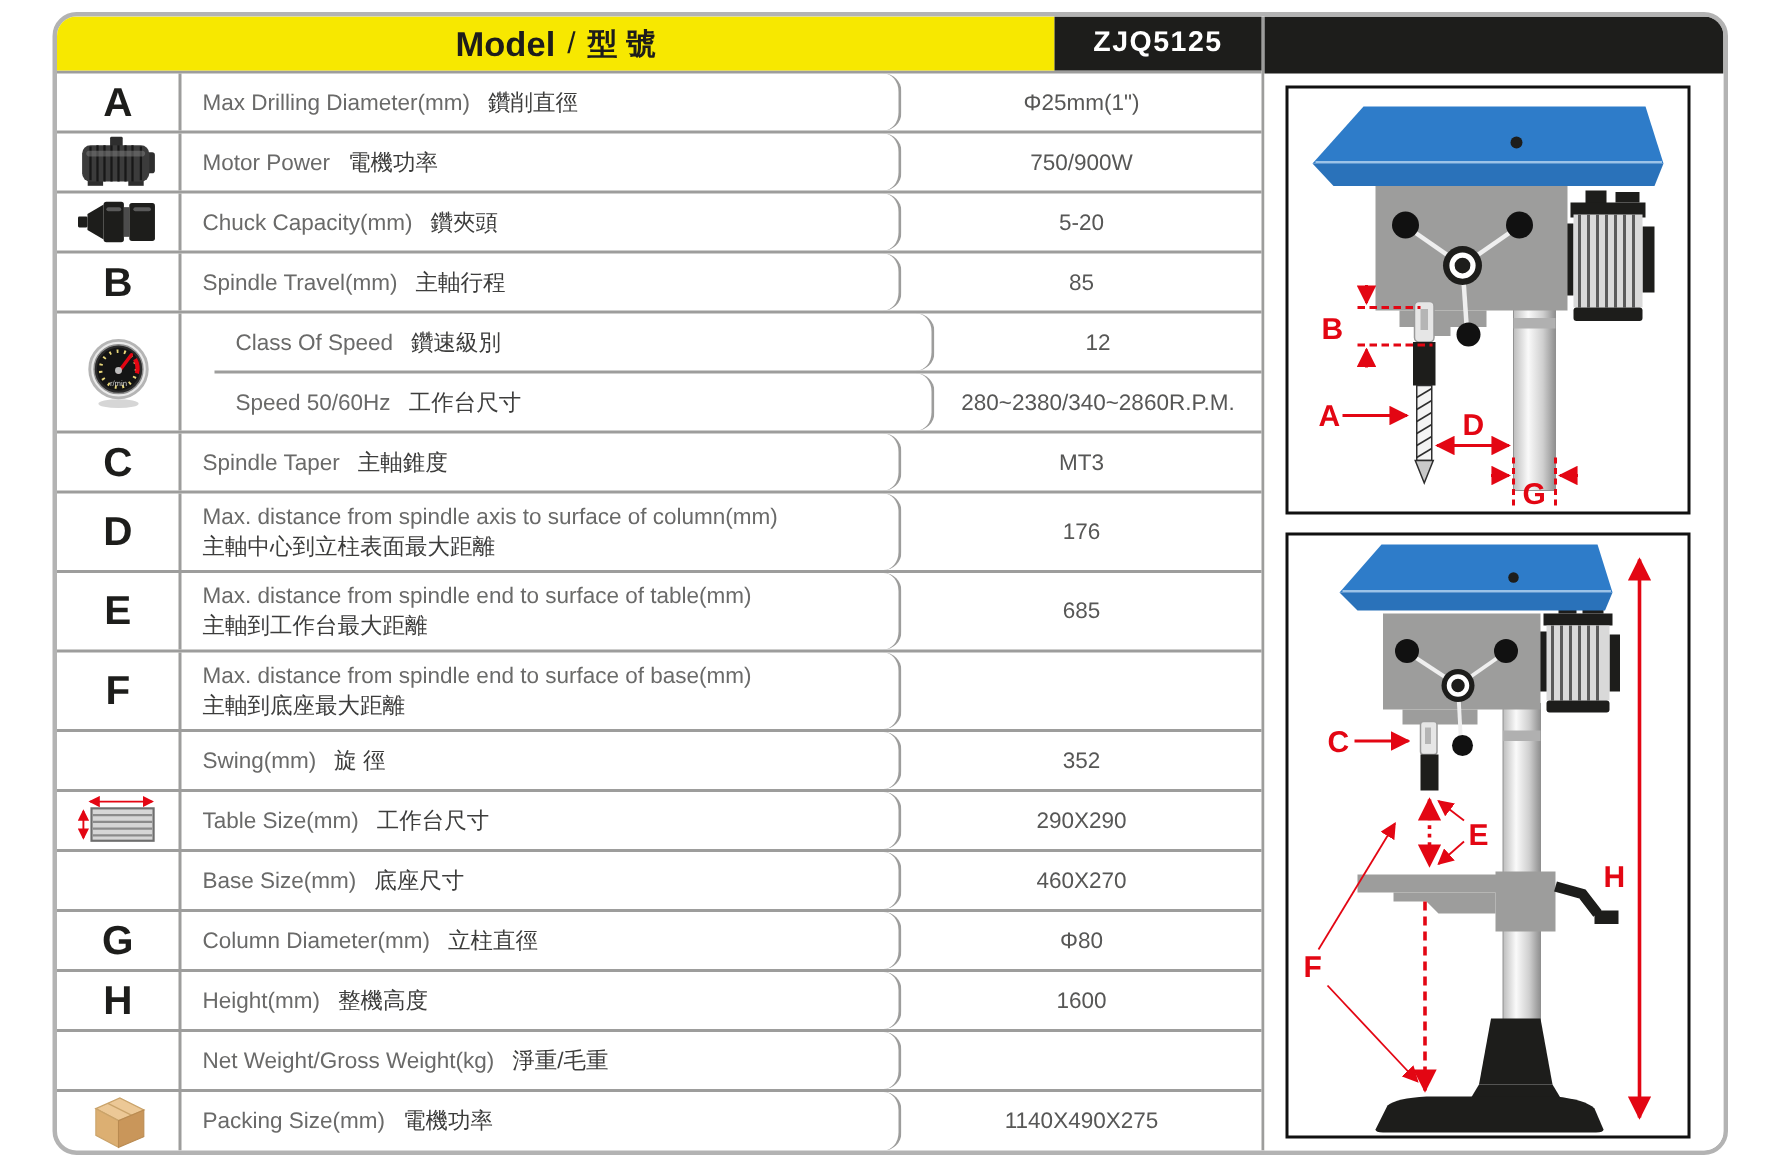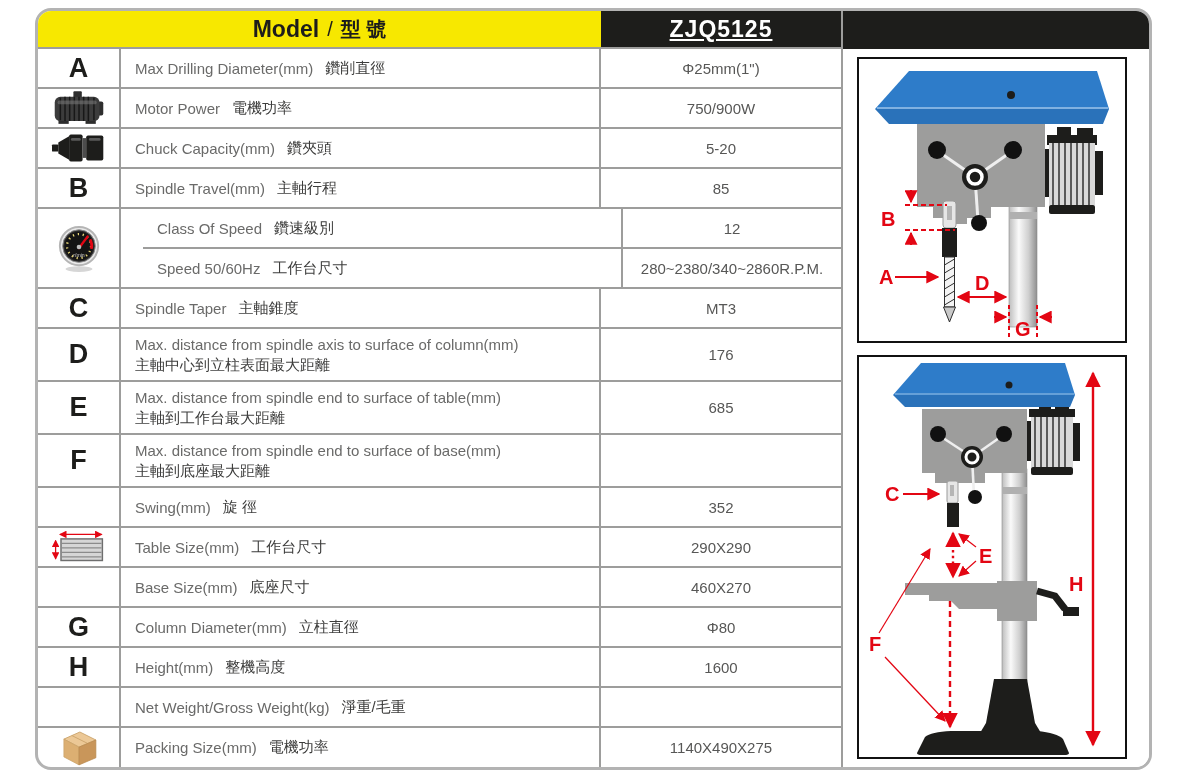--- a/index.html
+++ b/index.html
@@ -9,33 +9,33 @@
   .frame {
     position:absolute; left:35px; top:8px; width:1117px; height:762px;
     border:3px solid #b3b3b3; border-radius:16px; overflow:hidden;
     display:flex; background:#fff;
   }
 
   
   .left-table { width:805px; display:flex; flex-direction:column; border-right:2px solid #9d9d9c; }
 
   .header-row { height:38px; display:flex; border-bottom:2px solid #9d9d9c; flex:none; }
-  .header-model { width:563px; background:#f7e800; display:flex; align-items:center; justify-content:center; gap:8px; }
+  .header-model { width:665px; background:#f7e800; display:flex; align-items:center; justify-content:center; gap:8px; }
   .header-model .en { font-size:23px; font-weight:bold; color:#1d1d1b; }
   .header-model .sep { font-size:20px; color:#1d1d1b; }
   .header-model .zh { font-size:20px; font-weight:bold; color:#1d1d1b; }
-  .header-value { flex:1; background:#1d1d1b; color:#fff; font-size:23px; font-weight:bold;
-    display:flex; align-items:center; justify-content:center; letter-spacing:1px;text-decoration:underline; }
+  .header-value { flex:1; background:#1d1d1b; color:#fff; font-size:19px; font-weight:bold;
+    display:flex; align-items:center; justify-content:center; letter-spacing:1px; }
 
   .row { height:40px; display:flex; border-bottom:2px solid #9d9d9c; flex:none; }
   .row.tall { height:53px; }
   .row.last { flex:1; border-bottom:none; min-height:38px; }
   .cell-icon { width:83px; border-right:2px solid #9d9d9c; display:flex; align-items:center; justify-content:center; flex:none; }
   .cell-label { width:480px; border-right:2px solid #9d9d9c; display:flex; align-items:center;
-    padding-left:14px; padding-right:6px; gap:12px; font-size:15px; color:#6a6a69; flex:none; }
+    padding-left:14px; padding-right:6px; gap:12px; font-size:15px; color:#6a6a69; flex:none;border-radius:12px; }
   .cell-label .zh { color:#3d3d3c; }
   .cell-value { flex:1; display:flex; align-items:center; justify-content:center; font-size:15px; color:#575756; }
   .tall .cell-label { flex-direction:column; align-items:flex-start; justify-content:center; gap:2px; line-height:1.15; }
 
   .letter { font-size:27px; font-weight:bold; color:#1d1d1b; }
 
   
   .row-pair { height:80px; display:flex; border-bottom:2px solid #9d9d9c; flex:none;gap:22px; }
   .pair-right { flex:1; display:flex; flex-direction:column; }
   .pair-row { height:40px; display:flex; border-bottom:2px solid #9d9d9c; }

